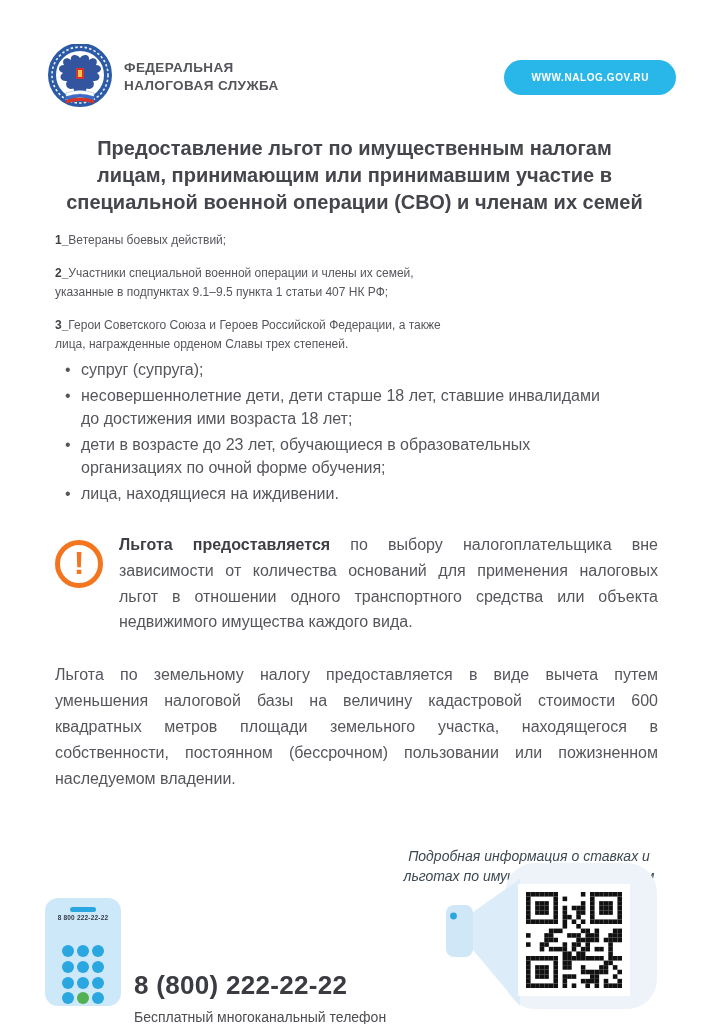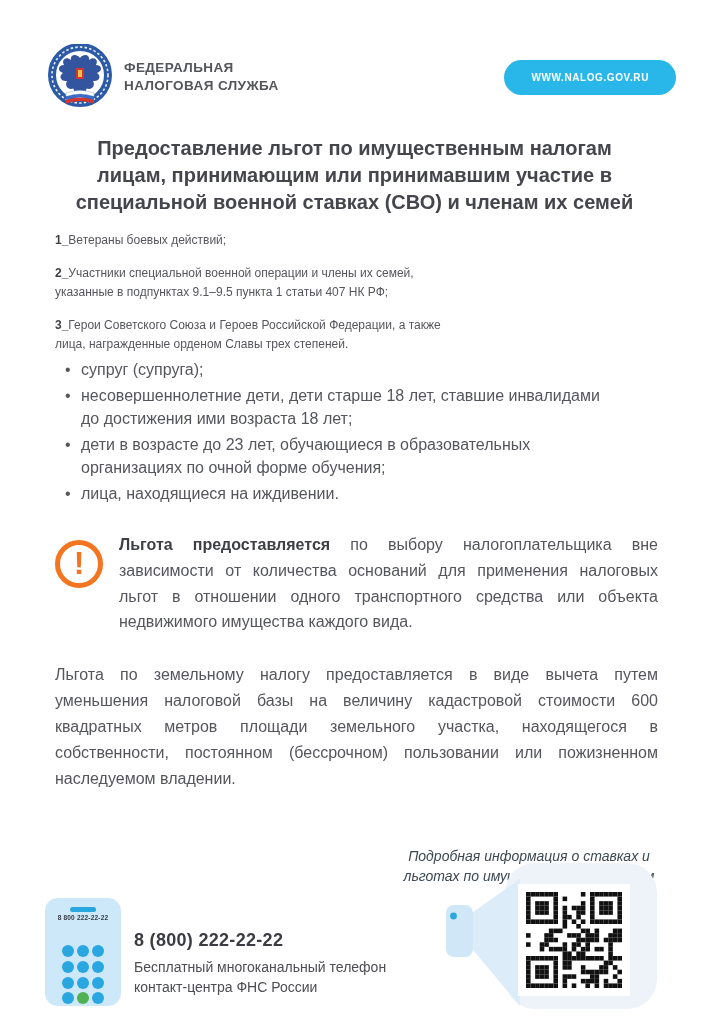--- a/index.html
+++ b/index.html
@@ -53,21 +53,21 @@
 
   .land-para { margin-top:27px; font-size:16px; line-height:1.62; text-align:justify; color:#55565c; }
 
   
   .phone-icon { position:absolute; left:45px; top:898px; width:76px; height:108px; }
   .phone-screen-text {
     position:absolute; left:45px; top:914px; width:76px; text-align:center;
     font-size:6.5px; font-weight:bold; color:#333a46; letter-spacing:.2px;
   }
   .phone-block { position:absolute; left:134px; top:930px; }
-  .phone-number { font-size:18px; font-weight:bold; color:#3b3c42; letter-spacing:.3px; }
+  .phone-number { font-size:26px; font-weight:bold; color:#3b3c42; letter-spacing:.3px;margin-top:40px; }
   .phone-caption { margin-top:7px; font-size:14px; line-height:1.4; color:#4c4d52; }
 
   .qr-caption {
     position:absolute; left:379px; top:847px; width:300px; text-align:center;
     font-size:14px; font-style:italic; color:#3c4852; line-height:1.42;
   }
   .qr-art { position:absolute; left:438px; top:855px; width:227px; height:162px; }
   .qr-box {
     position:absolute; left:518px; top:884px; width:112px; height:112px;
     background:#ffffff; display:flex; align-items:center; justify-content:center;
@@ -99,21 +99,21 @@
       </g>
     </svg>
     <div class="fns-name preline">ФЕДЕРАЛЬНАЯ
 НАЛОГОВАЯ СЛУЖБА</div>
     <div class="hdr-spacer"></div>
     <div class="site-badge">WWW.NALOG.GOV.RU</div>
   </div>
 
   <div class="title preline">Предоставление льгот по имущественным налогам
 лицам, принимающим или принимавшим участие в
-специальной военной ставках (СВО) и членам их семей</div>
+специальной военной операции (СВО) и членам их семей</div>
 
   <div class="content">
 
 
     <p class="para"><span class="num-label">1_</span><span class="preline">Ветераны боевых действий;</span></p>
 
     <p class="para"><span class="num-label">2_</span><span class="preline">Участники специальной военной операции и члены их семей,
 указанные в подпунктах 9.1–9.5 пункта 1 статьи 407 НК РФ;</span></p>
 
     <p class="para"><span class="num-label">3_</span><span class="preline">Герои Советского Союза и Героев Российской Федерации, а также

